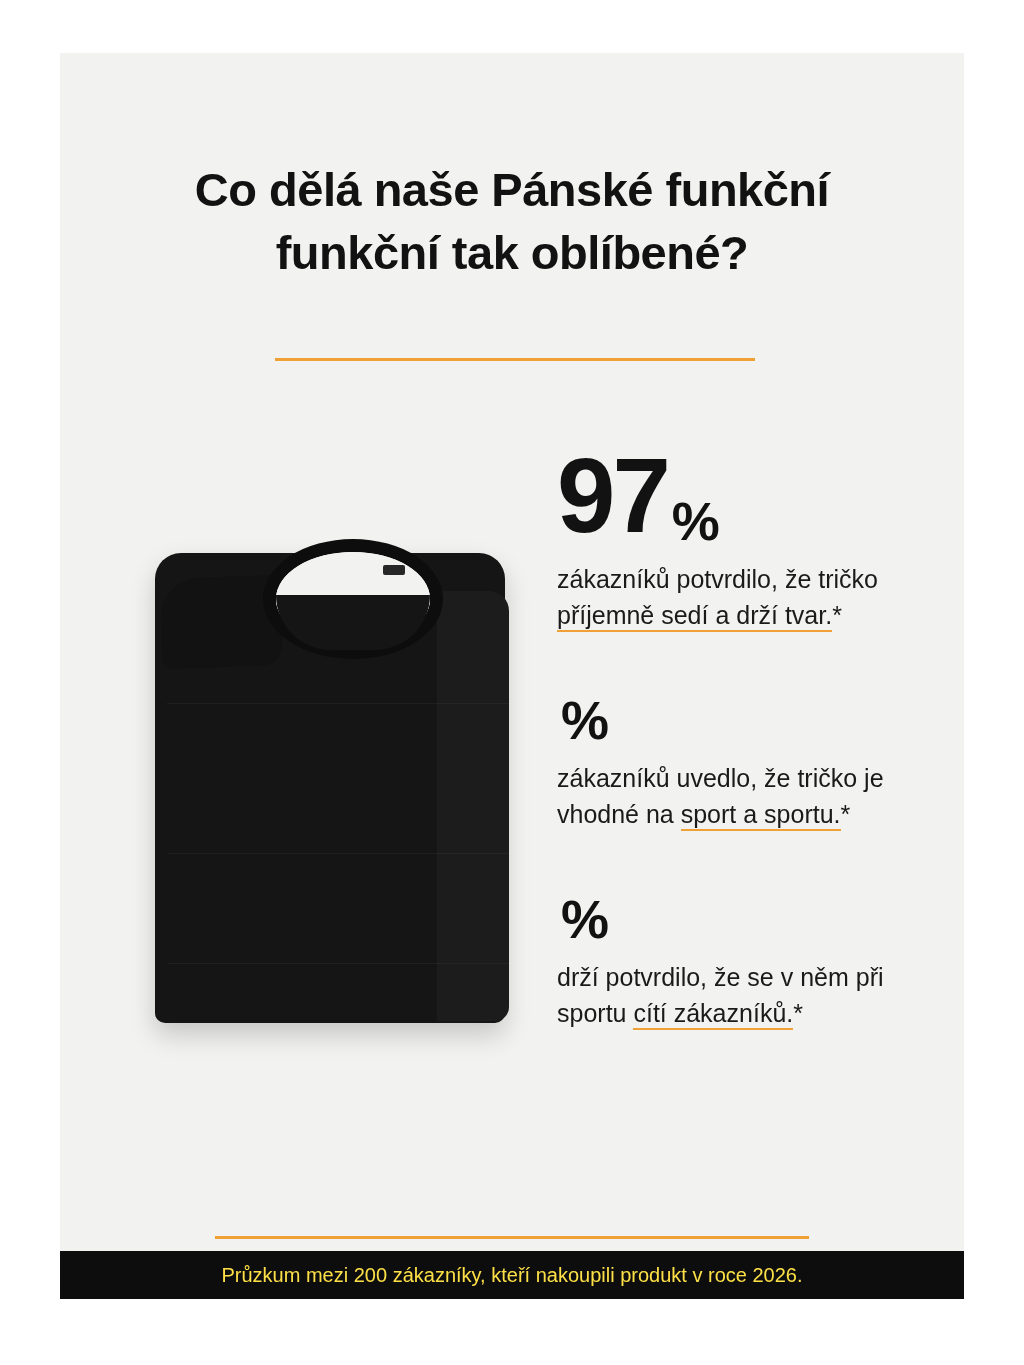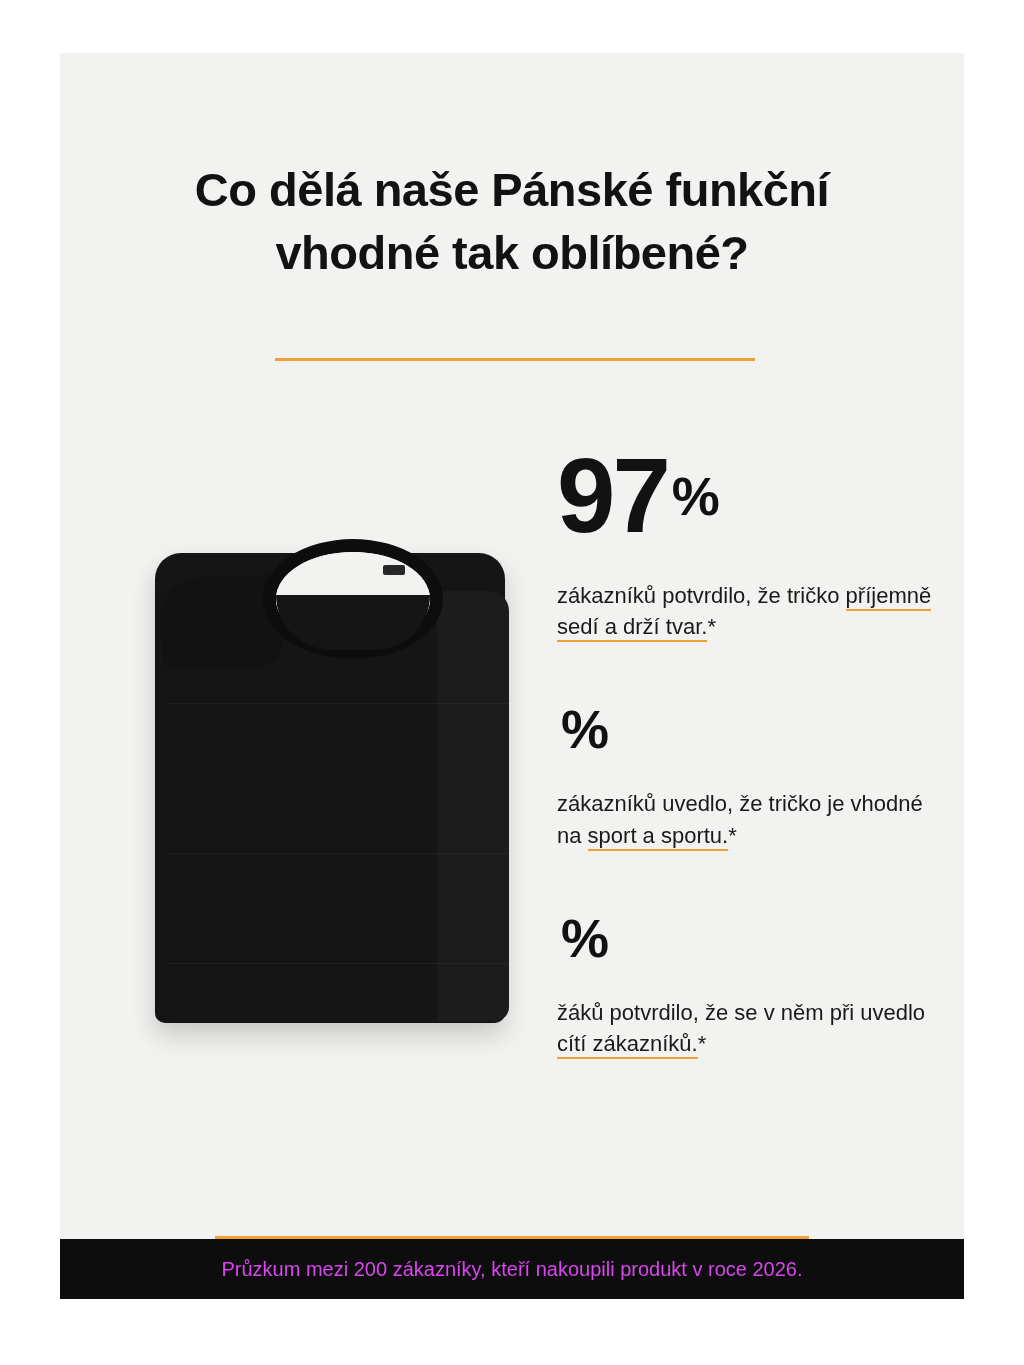--- a/index.html
+++ b/index.html
@@ -151,55 +151,55 @@
     top: 390px;
     width: 380px;
   }
   .stat {
     margin-bottom: 60px;
   }
   .stat:last-child { margin-bottom: 0; }
 
   .stat-number-row {
     display: flex;
-    align-items: center;
+    align-items: flex-end;
     font-weight: bold;
     color: #121212;
   }
   .stat-number {
     font-size: 105px;
     line-height: 1.0;
     letter-spacing: -3px;
   }
   .stat-percent {
     font-size: 54px;
     line-height: 1.0;
     margin-left: 4px;
     letter-spacing: -1px;
   }
   .stat-text {
-    margin-top: 32px;
-    font-size: 22px;
+    margin-top: 14px;
+    font-size: 25px;
     line-height: 1.42;
     color: #1a1a1a;
   }
   .stat-text .u {
     border-bottom: 2px solid #f0a135;
     padding-bottom: 1px;
   }
 
   
   .footer {
     position: absolute;
     left: 60px;
     bottom: 66px;
     width: 904px;
-    height: 60px;
+    height: 48px;
     background: #0d0d0d;
-    color: #d946ef;
+    color: #fde047;
     display: flex;
     align-items: center;
     justify-content: center;
     font-size: 20px;
   }
   .footer-rule {
     position: absolute;
     left: 215px;
     bottom: 126px;
     width: 594px;
@@ -208,21 +208,21 @@
   }
 </style>
 </head>
 <body>
 
 <div class="poster">
   <div class="inner">
 
     <div class="headline">
       <span class="line">Co dělá naše Pánské funkční</span>
-      <span class="line">vhodné tak oblíbené?</span>
+      <span class="line">funkční tak oblíbené?</span>
     </div>
 
     <div class="divider"></div>
 
     <div class="product">
       <div class="shirt-body">
         <div class="shirt-sleeve"></div>
         <div class="shirt-shoulder-l"></div>
         <div class="fold-line" style="top:150px;"></div>
         <div class="fold-line" style="top:300px;"></div>
@@ -253,21 +253,21 @@
         <div class="stat-text">
           <span>zákazníků uvedlo, že tričko je vhodné na </span><span class="u">sport a sportu.</span><span>*</span>
         </div>
       </div>
 
       <div class="stat">
         <div class="stat-number-row">
           <span class="stat-percent">%</span>
         </div>
         <div class="stat-text">
-          <span>žáků potvrdilo, že se v něm při uvedlo </span><span class="u">cítí zákazníků.</span><span>*</span>
+          <span>drží potvrdilo, že se v něm při sportu </span><span class="u">cítí zákazníků.</span><span>*</span>
         </div>
       </div>
 
     </div>
   </div>
 
   <div class="footer-rule"></div>
   <div class="footer">
     <span>Průzkum mezi 200 zákazníky, kteří nakoupili produkt v roce 2026.</span>
   </div>

